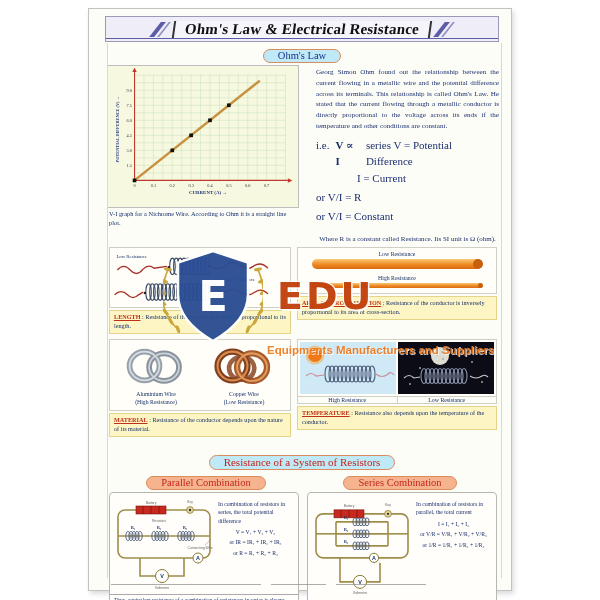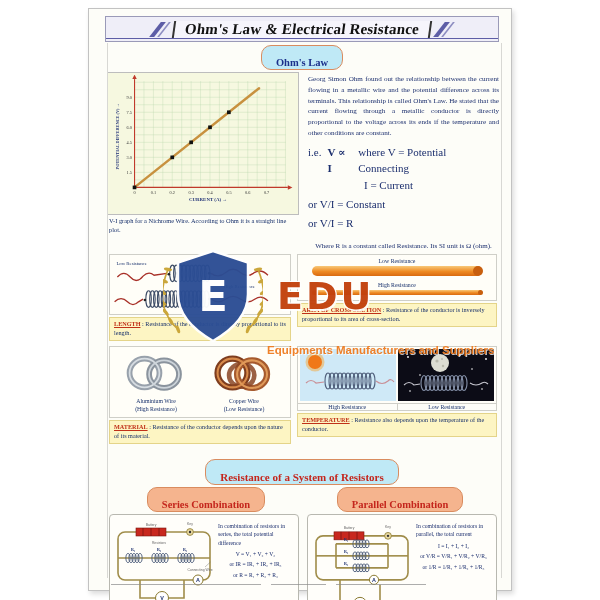--- a/index.html
+++ b/index.html
@@ -14,37 +14,37 @@
   .header-band{height:24px;margin:2px 2px 0 2px;background:#efeef8;border:1px solid #9a9ab8;
           display:flex;align-items:center;justify-content:center;gap:8px;position:relative;}
   .header-band:after{content:'';position:absolute;left:0;right:0;bottom:2px;height:1.5px;background:#5d5da6;}
   .slashes{display:flex;gap:3px;}
   .sl{width:5px;height:15px;background:#5d5da6;transform:skewX(-38deg);}
   .sl.thin{width:2px;background:#8c8cc0;}
   .poster-title{font-size:15px;font-weight:bold;color:#111;letter-spacing:.2px;white-space:nowrap;
           background:#f6f5fc;padding:0 10px;border-left:2px solid #333;border-right:2px solid #333;transform:skewX(-8deg);}
   
   .pill-row{text-align:center;margin:3px 0 2px 0;position:relative;z-index:1;}
-  .pill{display:inline-block;border-radius:10px;padding:11px 14px 1px;font-weight:bold;font-size:10.5px;
+  .pill{display:inline-block;border-radius:10px;padding:0px 14px 1px;font-weight:normal;font-size:10.5px;
         background:#bfe9f6;border:1.2px solid #d98c5f;}
   .pill.navy{color:#1a2f8a;} .pill.red{color:#c4261d;}
   .pill.salmon{background:#f5b48e;}
   .pill.big{font-size:11px;}
   
-  .ohm-section{display:flex;gap:9px;margin:2px 2px 0 4px;}
+  .ohm-section{display:flex;gap:17px;margin:2px 2px 0 4px;}
   .graph-panel{width:192px;flex:none;}
   .graph-box{border:1px solid #bdbdbd;background:#f6f8e0;padding:2px;}
   .graph-box svg{display:block;width:100%;}
   .graph-caption{font-size:6.4px;line-height:1.35;color:#17306b;margin-top:2px;padding-left:2px;}
   .ohm-text{flex:1;font-size:7.1px;line-height:1.52;}
   .ohm-text .para{margin:2px 0 5px 0;text-align:justify;}
   .eq-block{font-size:11px;}
   .eq-row{display:flex;gap:6px;}
   .eq-row .eq{font-weight:bold;}
-  .eq-note2{margin-left:56px;}
+  .eq-note2{margin-left:41px;}
   .eq-line{margin-top:2px;}
   .ohm-note{margin-top:10px;text-align:center;font-size:7px;}
   
   .factors-grid{display:grid;grid-template-columns:1fr 1fr;gap:5px 6px;margin:2px 4px 0 6px;}
   .fbox{display:flex;flex-direction:column;gap:2px;}
   .img-area{border:1px solid #cfcfc8;background:#fffef8;position:relative;}
   .ystrip{background:#fdf5c3;border:1px solid #e4d489;font-size:6.2px;line-height:1.45;
           padding:2px 4px;color:#17306b;}
   .kw{color:#c03018;font-weight:bold;text-decoration:underline;}
   .rods-area{display:flex;flex-direction:column;align-items:center;padding:3px 0 5px;gap:2px;}
@@ -175,25 +175,25 @@
             </svg>
         </div>
         <div class="graph-caption">V-I graph for a Nichrome Wire. According to Ohm it is a straight line plot.</div>
       </div>
       <div class="ohm-text">
         <p class="para">Georg Simon Ohm found out the relationship between the current flowing in a metallic wire and the potential difference across its terminals. This relationship is called Ohm's Law. He stated that the current flowing through a metallic conductor is directly proportional to the voltage across its ends if the temperature and other conditions are constant.</p>
         <div class="eq-block">
           <div class="eq-row">
             <span>i.e.</span>
             <span class="eq">V ∝ I</span>
-            <span class="eq-note">where V = Potential Connecting</span>
+            <span class="eq-note">series V = Potential Difference</span>
           </div>
           <div class="eq-note2">I = Current</div>
+          <div class="eq-line">or    V/I  =  R</div>
           <div class="eq-line">or    V/I  =  Constant</div>
-          <div class="eq-line">or    V/I  =  R</div>
         </div>
         <div class="ohm-note">Where R is a constant called Resistance. Its SI unit is Ω (ohm).</div>
       </div>
     </div>
 
 
     <div class="factors-grid">
 
       <div class="fbox">
         <div class="img-area">
@@ -346,22 +346,22 @@
           </div>
         </div>
         <div class="ystrip">
           <span class="kw">TEMPERATURE</span><span> : Resistance also depends upon the temperature of the conductor.</span>
         </div>
       </div>
     </div>
 
     <div class="pill-row" style="margin-top:15px;"><span class="pill red big">Resistance of a System of Resistors</span></div>
     <div class="combo-pill-row">
+      <div><span class="pill salmon red">Parallel Combination</span></div>
       <div><span class="pill salmon red">Series Combination</span></div>
-      <div><span class="pill salmon red">Parallel Combination</span></div>
     </div>
 
     <div class="combo-grid">
 
       <div class="cbox">
         <div class="cbody">
           <svg class="circuit-svg" viewBox="0 0 104 96">
             <rect x="6" y="14" width="92" height="48" rx="7" class="wire"></rect>
             <rect x="24" y="10" width="30" height="8" fill="#c8281e" stroke="#7a1410" stroke-width="0.6"></rect>
             <line x1="31" y1="10" x2="31" y2="18" stroke="#7a1410" stroke-width="0.8"></line>

